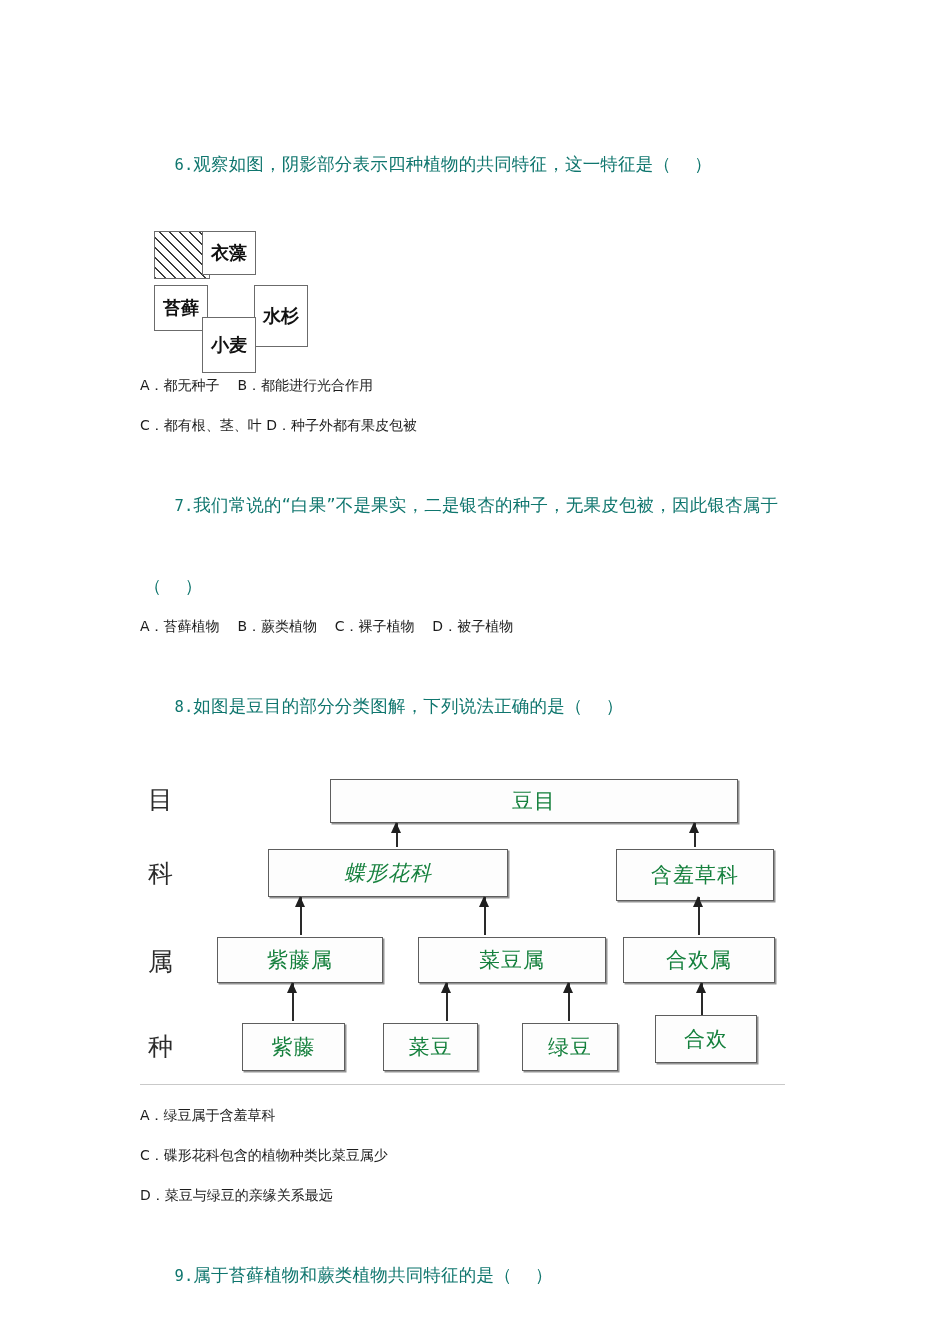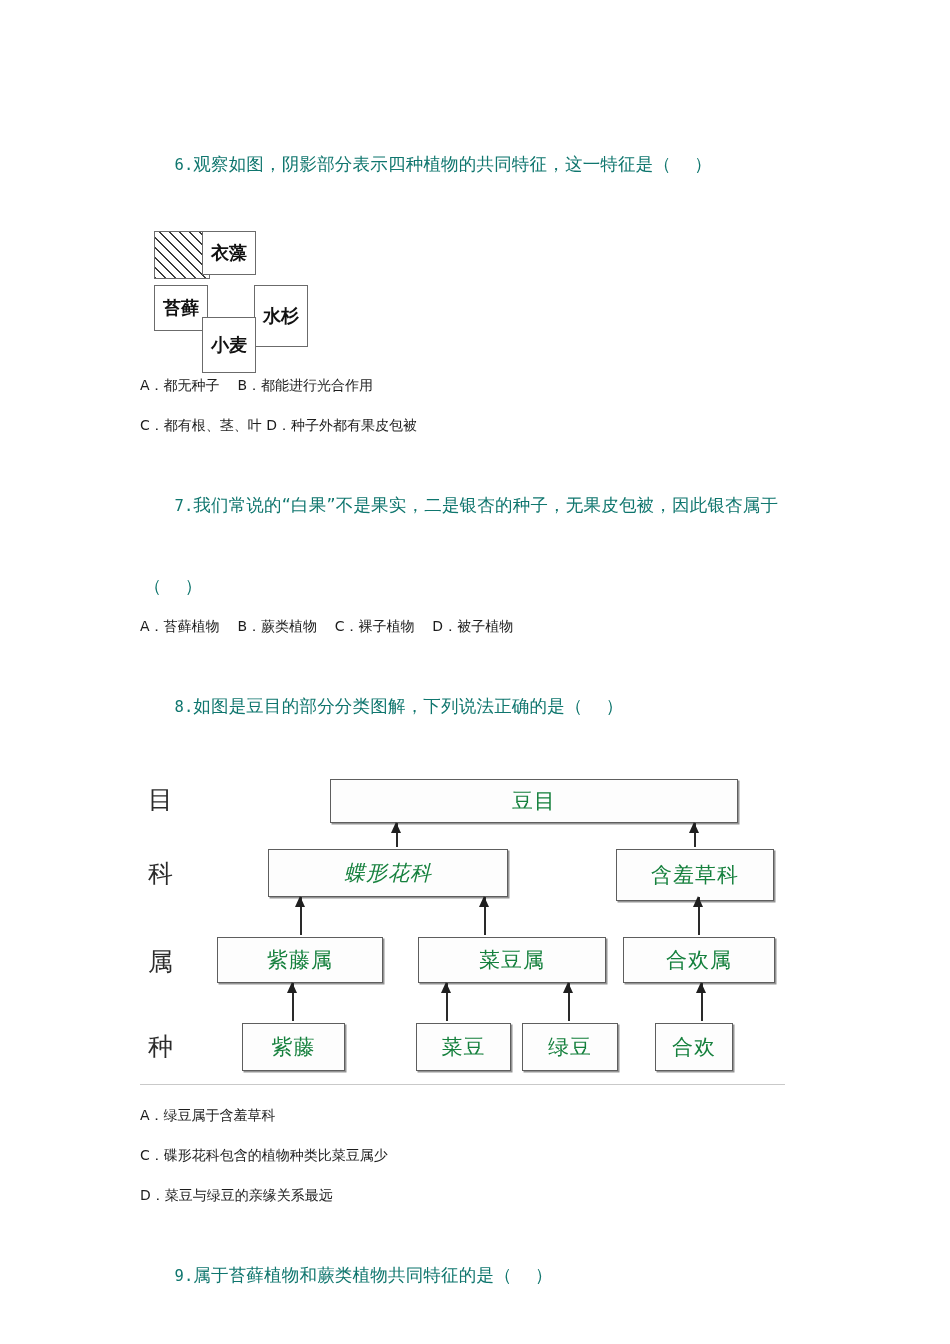--- a/index.html
+++ b/index.html
@@ -209,23 +209,23 @@
       <div class="conn" style="left:152px; top:208px; height:38px;"></div>
       <div class="arrowhead" style="left:147px; top:207px;"></div>
       <div class="conn" style="left:306px; top:208px; height:38px;"></div>
       <div class="arrowhead" style="left:301px; top:207px;"></div>
       <div class="conn" style="left:428px; top:208px; height:38px;"></div>
       <div class="arrowhead" style="left:423px; top:207px;"></div>
       <div class="conn" style="left:561px; top:208px; height:38px;"></div>
       <div class="arrowhead" style="left:556px; top:207px;"></div>
 
       <div class="node" style="left:102px; top:248px; width:103px; height:48px;">紫藤</div>
-      <div class="node" style="left:276px; top:248px; width:95px;  height:48px;">菜豆</div>
+      <div class="node" style="left:243px; top:248px; width:95px;  height:48px;">菜豆</div>
       <div class="node" style="left:382px; top:248px; width:96px;  height:48px;">绿豆</div>
-      <div class="node" style="left:515px; top:248px; width:78px;  height:48px;">合欢</div>
+      <div class="node" style="left:515px; top:240px; width:102px;  height:48px;">合欢</div>
 
       <div class="fig2-rule"></div>
     </div>
 
     <div class="spacer-6"></div>
     <div class="opt-line">A．绿豆属于含羞草科</div>
     <div class="opt-line">C．碟形花科包含的植物种类比菜豆属少</div>
     <div class="opt-line">D．菜豆与绿豆的亲缘关系最远</div>
 
     <div class="q-line">

